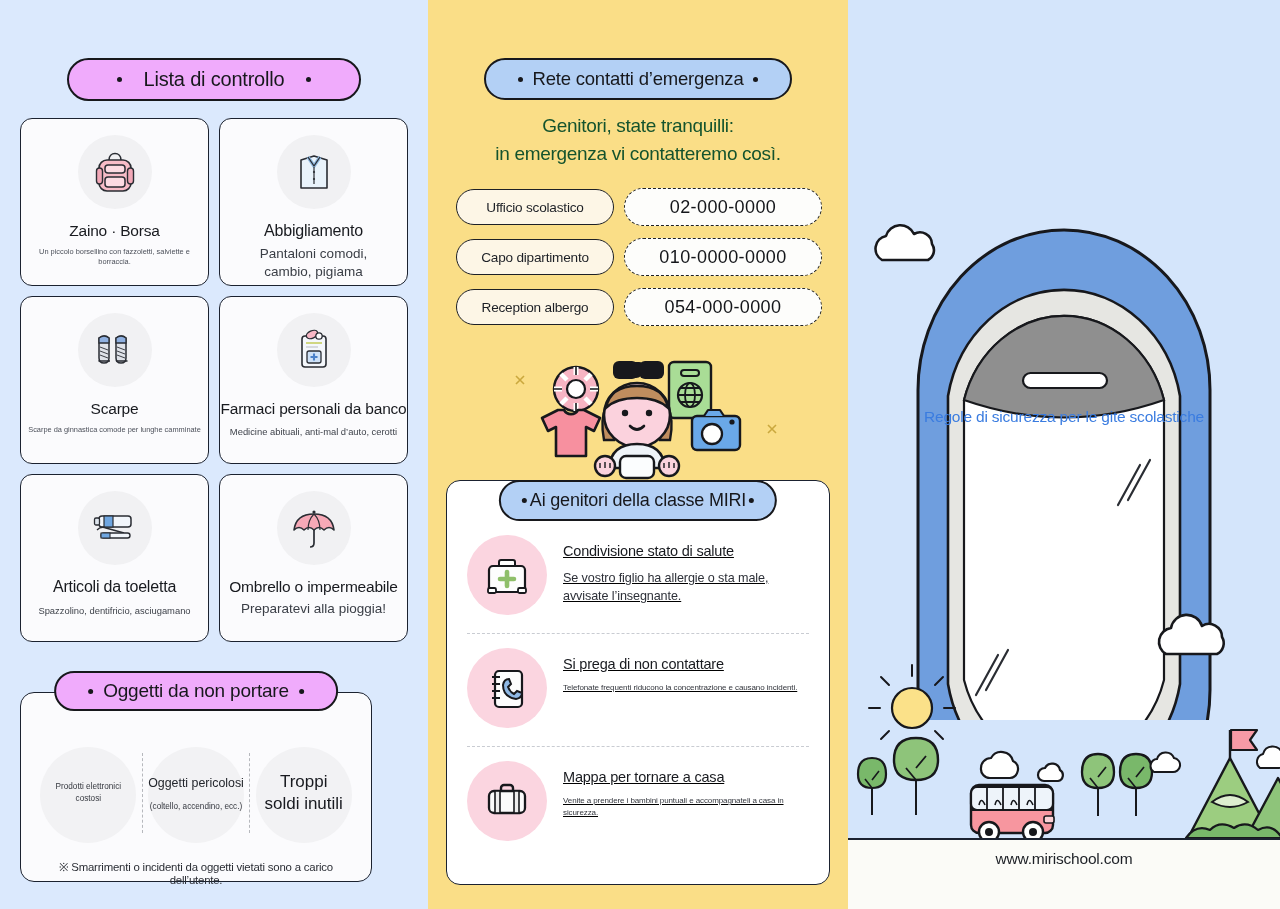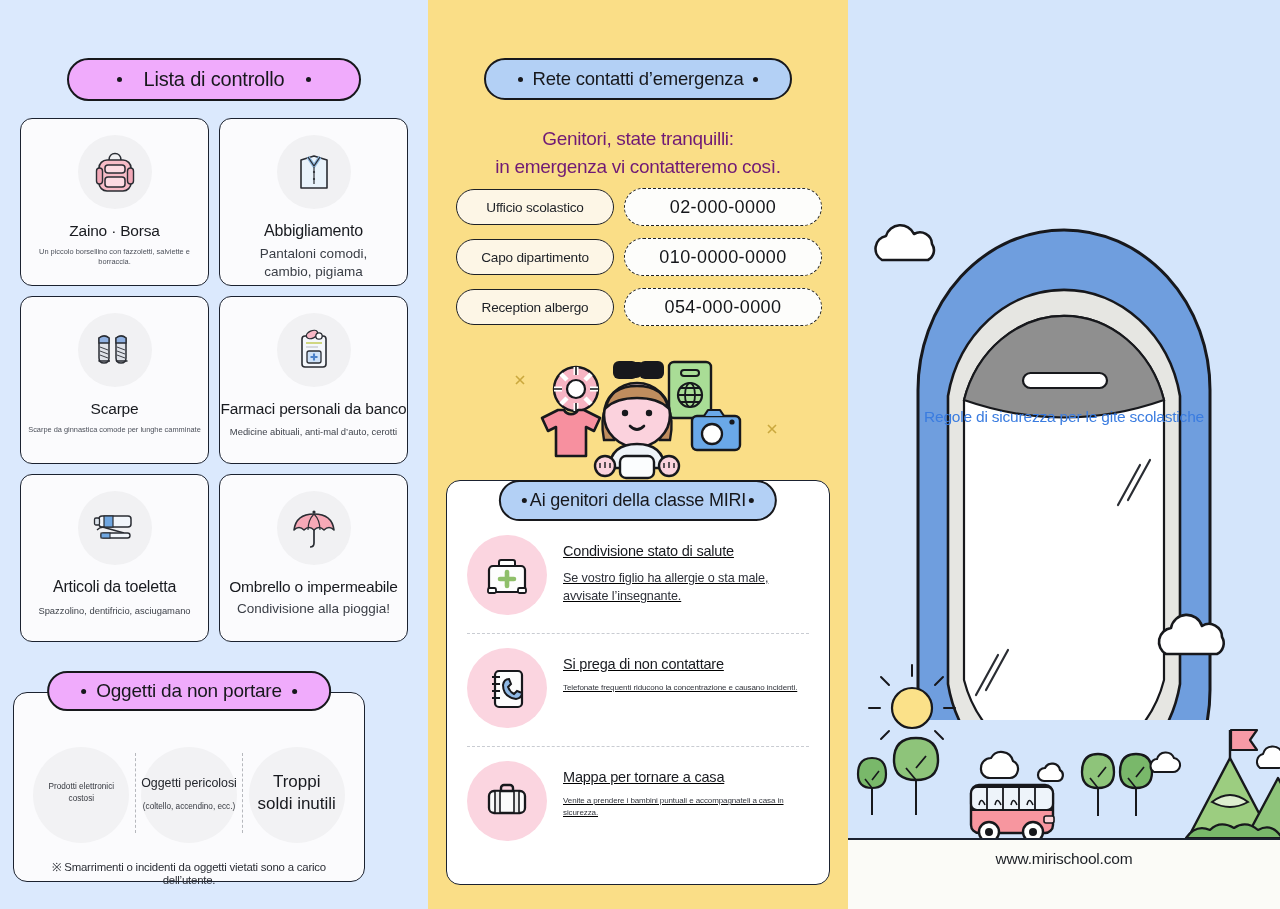--- a/index.html
+++ b/index.html
@@ -55,21 +55,21 @@
   }
   .check-title.big { font-size: 16px; }
   .check-sub {
     font-size: 7.4px; color: #4c505a; text-align: center; line-height: 1.35;
     margin-top: 7px; padding: 0 6px;
   }
   .check-sub.lg { font-size: 13.5px; color: #3a3e46; margin-top: 4px; line-height: 1.35; }
   .check-sub.md { font-size: 9.4px; color: #3f434b; margin-top: 8px; }
 
   
-  .nobring-wrap { position: absolute; left: 13px; top: 692px; width: 352px; }
+  .nobring-wrap { position: absolute; left: 20px; top: 692px; width: 352px; }
   .nobring-box {
     border: 1.8px solid #1b2230; border-radius: 14px; background: #fbfbfd;
     padding: 48px 14px 14px; position: relative; height: 190px;
   }
   .nobring-head {
     position: absolute; left: 50%; transform: translateX(-50%); top: -22px;
     padding: 7px 22px; z-index: 3;
   }
   .nobring-head .dot { margin: 0 10px; }
   .nobring-head .txt { font-size: 19px; }
@@ -91,22 +91,22 @@
   .nb-t3 { font-size: 17px; color: #181a1f; line-height: 1.28; }
   .nobring-note { font-size: 11.4px; color: #2a2d34; text-align: center; margin-top: 14px; letter-spacing: -0.2px; }
 
   
   .mid-head-wrap { position: absolute; left: 0; top: 58px; width: 420px; text-align: center; }
   .mid-head { padding: 8px 22px; }
   .mid-head .dot { margin: 0 10px; }
   .mid-head .txt { font-size: 18.5px; }
 
   .mid-lead {
-    position: absolute; left: 0; top: 125px; width: 420px; text-align: center;
-    font-size: 19px; color: #701a75; line-height: 1.45; letter-spacing: -0.3px;
+    position: absolute; left: 0; top: 112px; width: 420px; text-align: center;
+    font-size: 19px; color: #14532d; line-height: 1.45; letter-spacing: -0.3px;
   }
 
   .contact-rows { position: absolute; left: 28px; top: 188px; width: 366px; }
   .contact-row { display: flex; align-items: center; gap: 10px; margin-bottom: 12px; }
   .contact-label {
     width: 158px; height: 36px; border-radius: 24px;
     background: #fdf6e6; border: 1.6px solid #1d2026;
     display: flex; align-items: center; justify-content: center;
     font-size: 13.6px; color: #1d2026; letter-spacing: -0.2px;
   }
@@ -268,21 +268,21 @@
         <div class="check-icon-bg">
           <svg width="48" height="44" viewBox="0 0 48 44">
             <path d="M4 24 q2-16 20-16 t20 16 q-5-5-10 0 -5-5-10 0 -5-5-10 0 -5-5-10 0z" fill="#f7a9b7" stroke="#2a2d33" stroke-width="1.6" stroke-linejoin="round"></path>
             <path d="M24 8 q-6 6-6 16" fill="none" stroke="#2a2d33" stroke-width="1.1"></path>
             <path d="M24 8 q6 6 6 16" fill="none" stroke="#2a2d33" stroke-width="1.1"></path>
             <path d="M24 24 v13 q0 4-4 4" fill="none" stroke="#2a2d33" stroke-width="1.7"></path>
             <circle cx="24" cy="6" r="1.6" fill="#2a2d33"></circle>
           </svg>
         </div>
         <div class="check-title">Ombrello o impermeabile</div>
-        <div class="check-sub lg">Condivisione alla pioggia!</div>
+        <div class="check-sub lg">Preparatevi alla pioggia!</div>
       </div>
 
     </div>
 
     <div class="nobring-wrap">
       <div class="nobring-box">
         <span class="pill pill-yellow nobring-head">
           <span class="dot"></span>
           <span class="txt">Oggetti da non portare</span>
           <span class="dot"></span>

